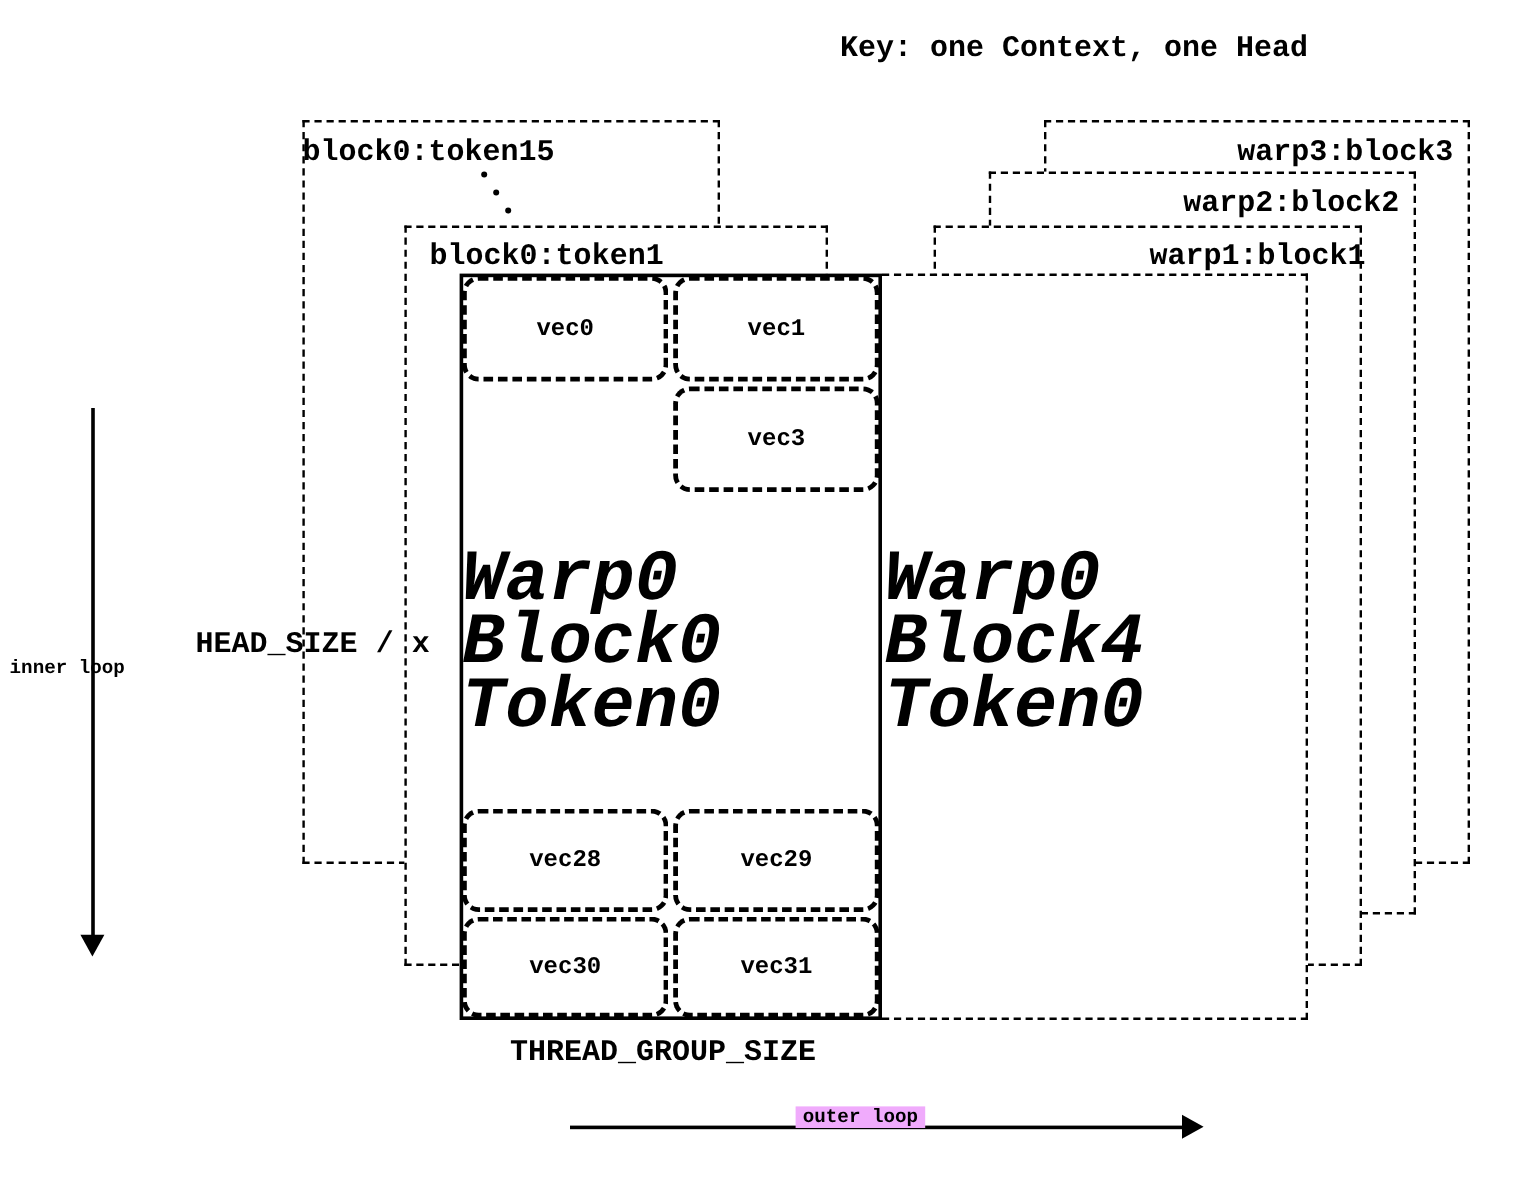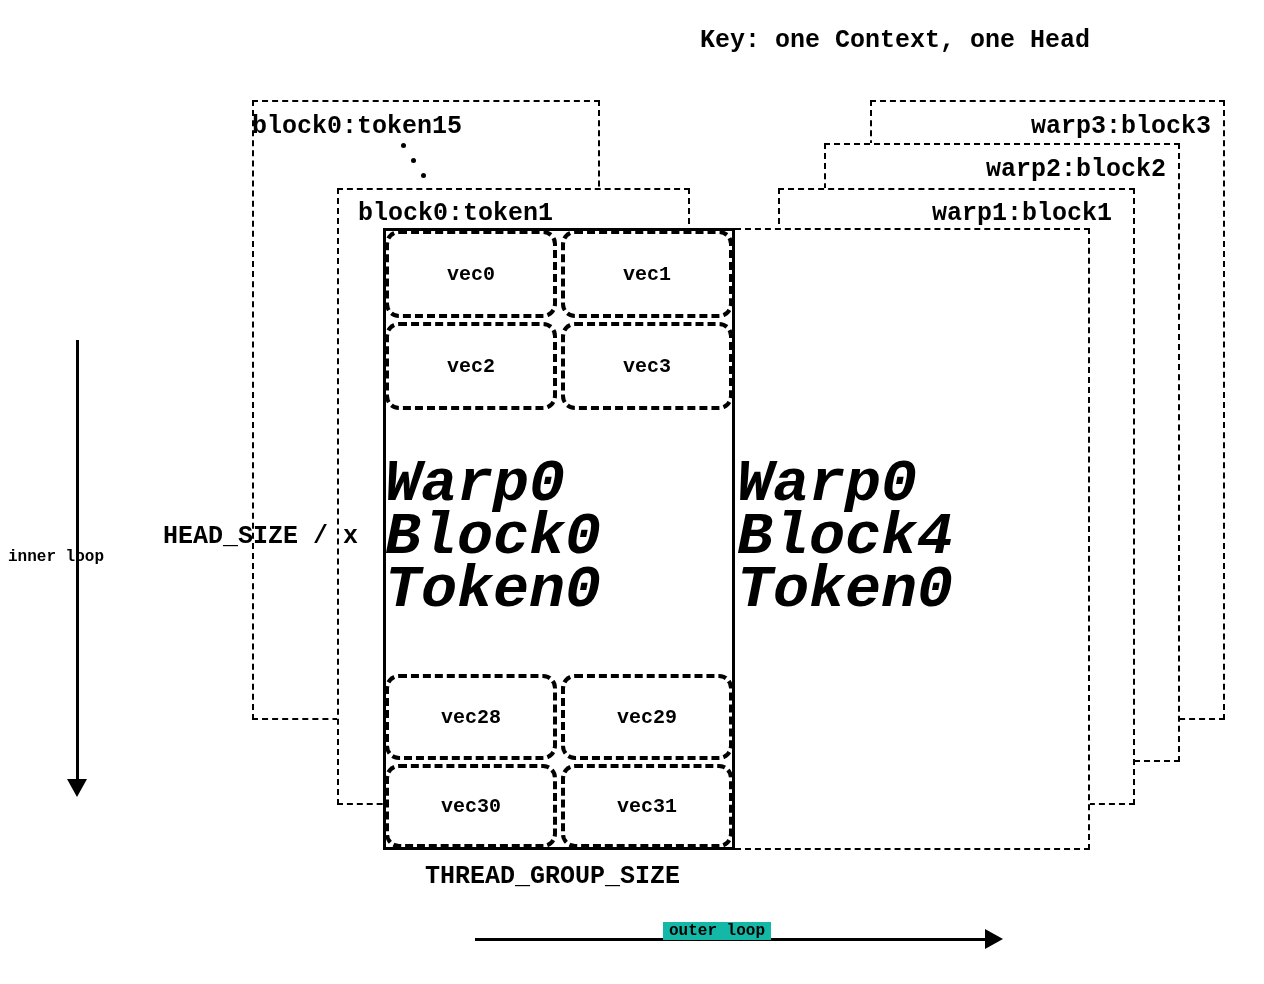--- a/index.html
+++ b/index.html
@@ -49,29 +49,28 @@
   <div class="dashed-box" style="left:778px;top:188px;width:357px;height:617px;z-index:3;"></div>
 
   <div class="right-box" style="left:735px;top:228px;width:355px;height:622px;z-index:4;"></div>
 
   <div class="main-box" style="left:383px;top:228px;width:352px;height:622px;z-index:5;"></div>
 
   <div class="abs label" style="left:252px;top:112px;">block0:token15</div>
   <div class="abs label" style="left:358px;top:199px;">block0:token1</div>
   <div class="abs label" style="right:53px;top:112px;">warp3:block3</div>
   <div class="abs label" style="right:98px;top:155px;">warp2:block2</div>
-  <div class="abs label" style="right:152px;top:199px;">warp1:block1</div>
+  <div class="abs label" style="right:126px;top:199px;">warp1:block1</div>
 
   <div class="dot" style="left:401px;top:143px;"></div>
   <div class="dot" style="left:411px;top:158px;"></div>
   <div class="dot" style="left:421px;top:173px;"></div>
 
   <div class="vec" style="left:385px;top:230px;width:172px;height:88px;">vec0</div>
   <div class="vec" style="left:561px;top:230px;width:172px;height:88px;">vec1</div>
-  <div class="vec" style="left:385px;top:322px;width:172px;height:88px;">vec2</div>
   <div class="vec" style="left:561px;top:322px;width:172px;height:88px;">vec3</div>
 
   <div class="vec" style="left:385px;top:674px;width:172px;height:86px;">vec28</div>
   <div class="vec" style="left:561px;top:674px;width:172px;height:86px;">vec29</div>
   <div class="vec" style="left:385px;top:764px;width:172px;height:84px;">vec30</div>
   <div class="vec" style="left:561px;top:764px;width:172px;height:84px;">vec31</div>
 
   <div class="big-title" style="left:385px;top:458px;width:348px;">
     <div>Warp0</div>
     <div>Block0</div>
@@ -86,15 +85,15 @@
   <div class="abs label" style="left:163px;top:522px;">HEAD_SIZE / x</div>
 
   <div class="abs loop-label" style="left:8px;top:548px;">inner loop</div>
   <div class="arrow-line-v" style="left:76px;top:340px;height:440px;"></div>
   <div class="arrow-head-down" style="left:67px;top:779px;"></div>
 
   <div class="abs label" style="left:425px;top:862px;">THREAD_GROUP_SIZE</div>
 
   <div class="arrow-line-h" style="left:475px;top:938px;width:512px;"></div>
   <div class="arrow-head-right" style="left:985px;top:929px;"></div>
-  <div class="abs loop-label" style="left:663px;top:922px;background:#14b8a6;padding:0 6px;">outer loop</div>
+  <div class="abs loop-label" style="left:663px;top:922px;background:#f0abfc;padding:0 6px;">outer loop</div>
 
 </div>
 
 </body></html>

